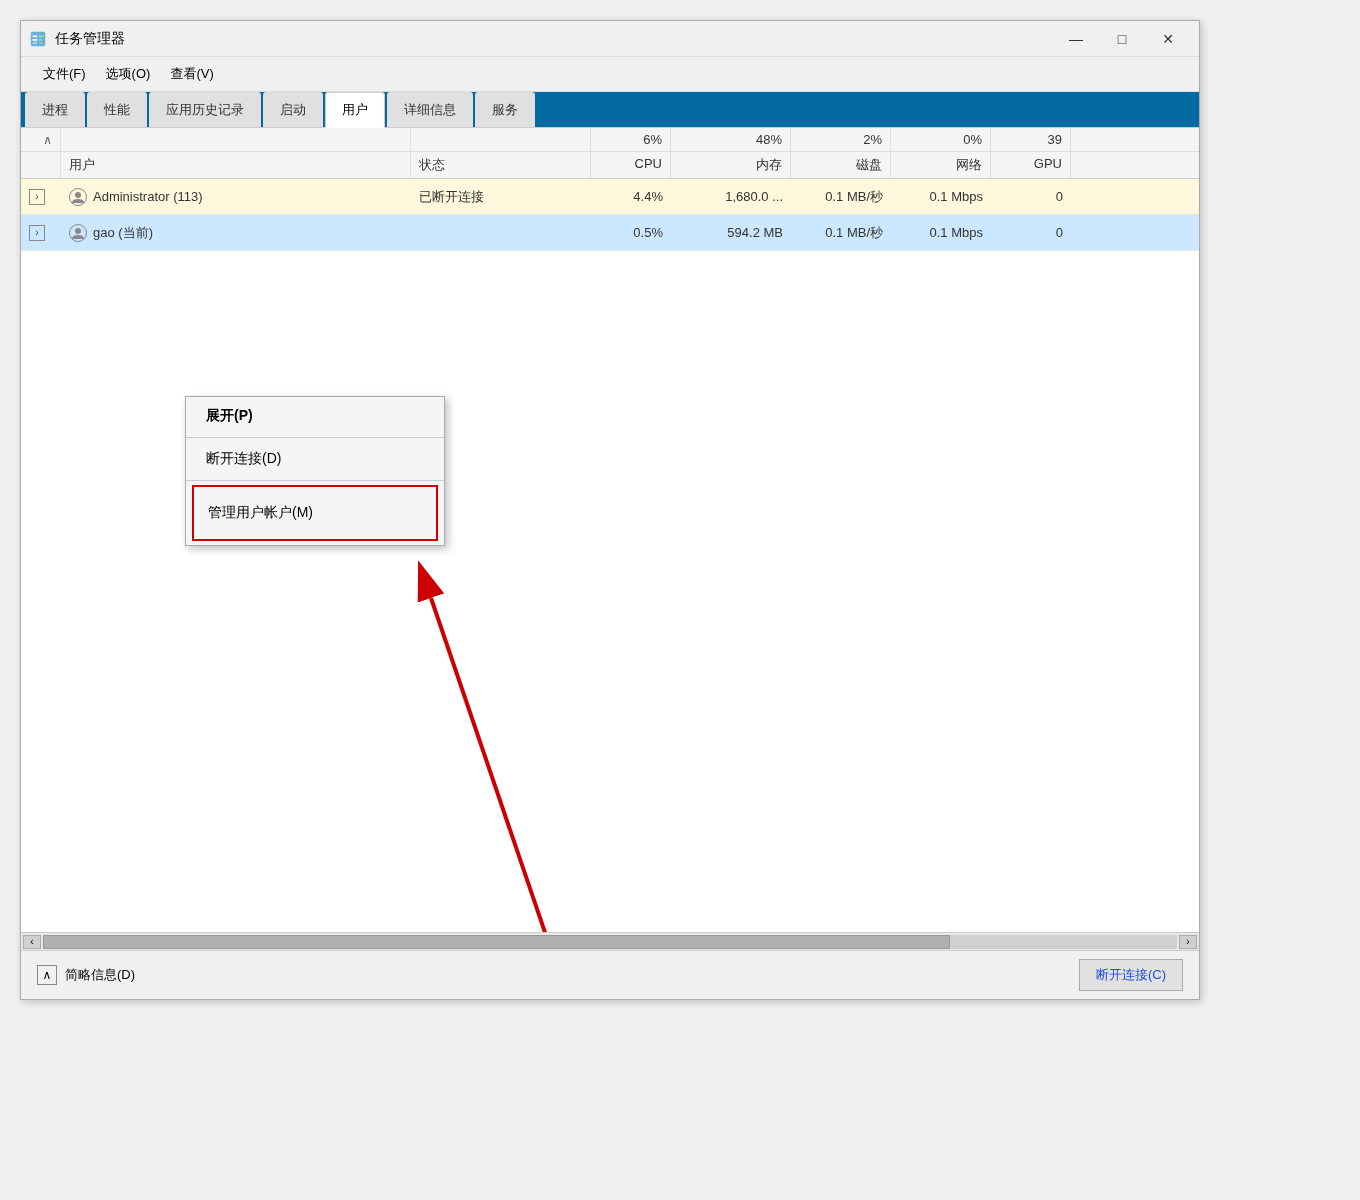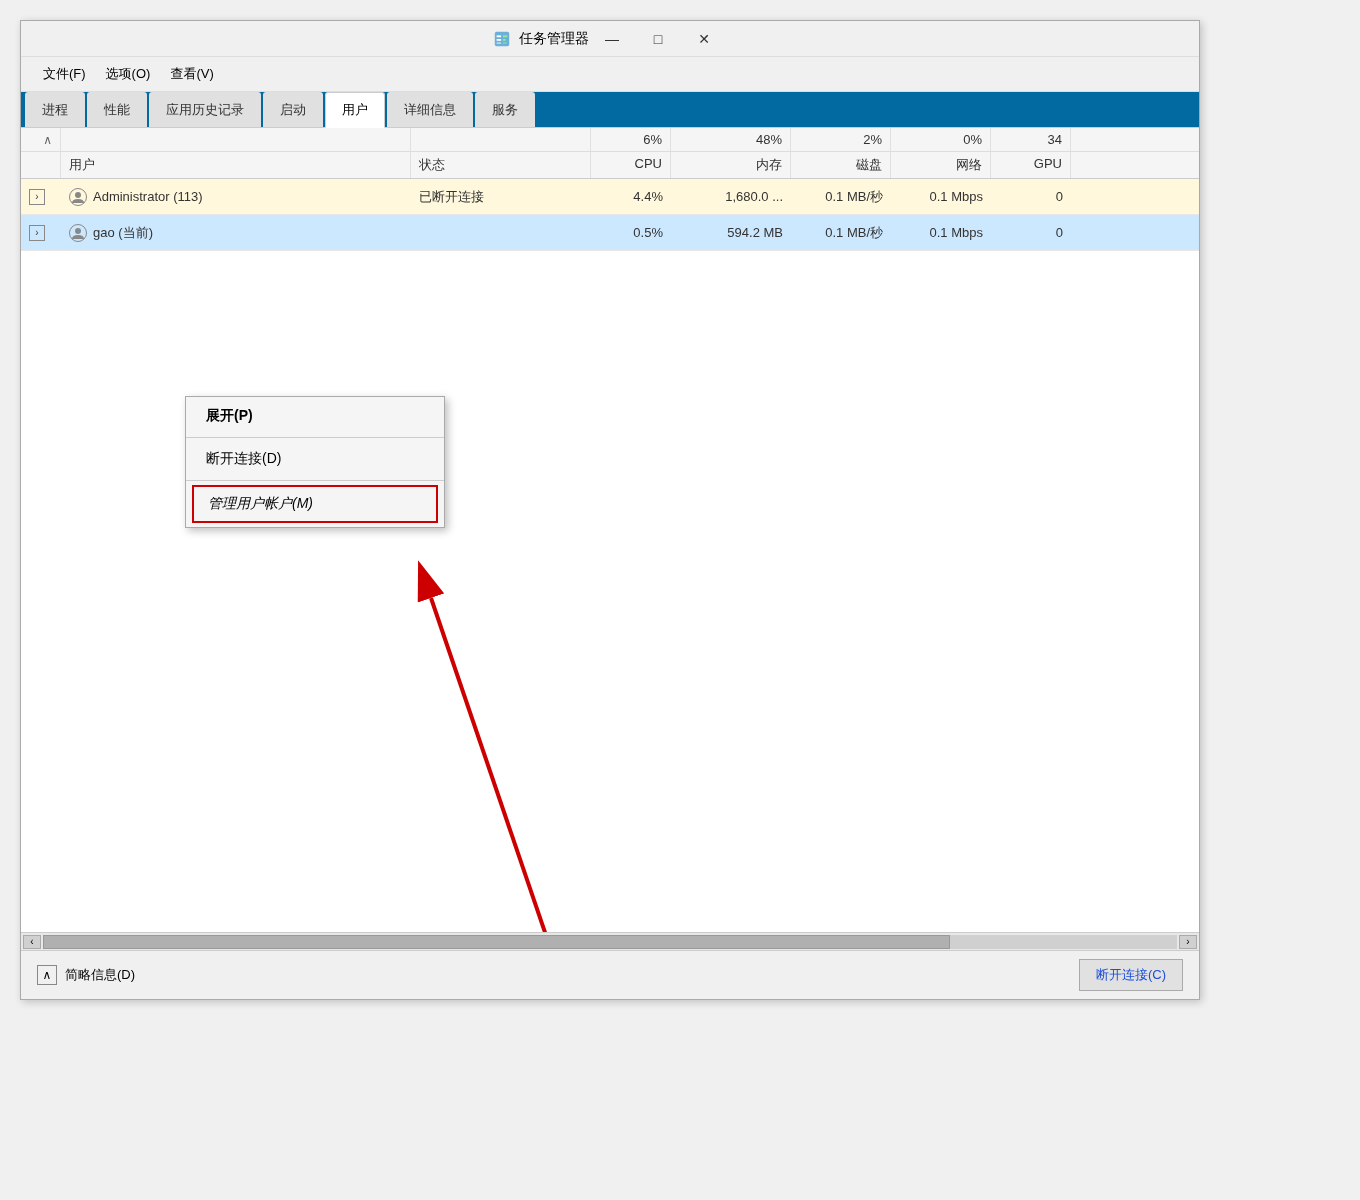--- a/index.html
+++ b/index.html
@@ -22,21 +22,21 @@
       top: 20px;
       left: 20px;
       display: flex;
       flex-direction: column;
       box-shadow: 2px 2px 8px rgba(0,0,0,0.2);
     }
 
     .title-bar {
       display: flex;
       align-items: center;
-      justify-content: center;
+      justify-content: space-between;
       background: #f0f0f0;
       height: 36px;
       padding: 0 8px;
       border-bottom: 1px solid #ddd;
       flex-shrink: 0;
     }
 
     .title-bar-left {
       display: flex;
       align-items: center;
@@ -216,22 +216,21 @@
     .context-menu-item {
       padding: 10px 20px;
       cursor: pointer;
       font-size: 14px;
       color: #000;
     }
 
     .context-menu-item.highlighted-item {
       border: 2px solid #cc0000;
       margin: 4px 6px;
-      padding: 8px 14px;
-      font-style: italic;
+      padding: 17px 14px;
     }
 
     .context-menu-separator {
       height: 1px;
       background: #ccc;
       margin: 2px 0;
     }
 
     
     .arrow-overlay {
@@ -375,21 +374,21 @@
     <div class="col-header-row1">
       <div class="th">
         <span style="font-size:12px; color:#666;">∧</span>
       </div>
       <div class="th left"></div>
       <div class="th left"></div>
       <div class="th">6%</div>
       <div class="th">48%</div>
       <div class="th">2%</div>
       <div class="th">0%</div>
-      <div class="th">34</div>
+      <div class="th">39</div>
     </div>
 
     <div class="col-header-row2">
       <div class="th"></div>
       <div class="th left">用户</div>
       <div class="th left">状态</div>
       <div class="th">CPU</div>
       <div class="th">内存</div>
       <div class="th">磁盘</div>
       <div class="th">网络</div>

